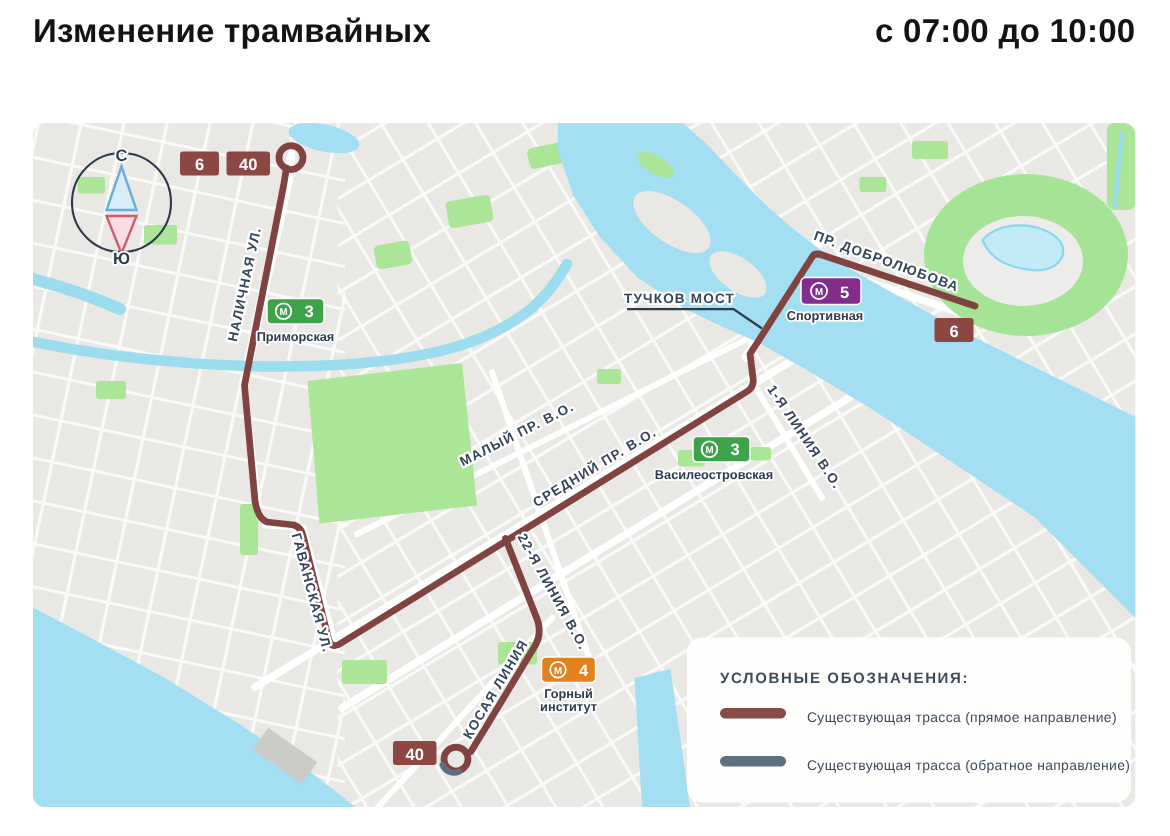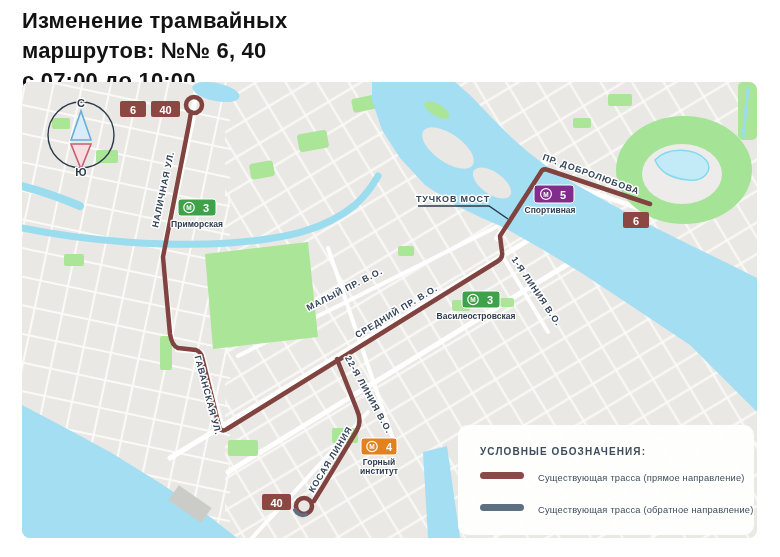--- a/index.html
+++ b/index.html
@@ -1,21 +1,21 @@
 <!DOCTYPE html>
 <html><head>
 <meta charset="utf-8">
 <style>
   html,body{margin:0;padding:0;background:#ffffff;}
   #stage{position:relative;width:780px;height:557px;background:#ffffff;overflow:hidden;
          font-family:"Liberation Sans",sans-serif;}
   .header{position:absolute;top:6px;left:22px;right:23px;display:flex;
-          justify-content:space-between;align-items:flex-start;flex-direction:column;}
+          justify-content:space-between;align-items:flex-start;}
   .title,.schedule{font-size:22px;font-weight:bold;color:#131313;line-height:30px;letter-spacing:0.2px;}
-  .schedule{text-align:left;text-decoration:underline;}
+  .schedule{text-align:left;}
   svg{position:absolute;left:0;top:0;}
   svg text{font-family:"Liberation Sans",sans-serif;}
   .halo{paint-order:stroke;stroke:#ffffff;stroke-width:3px;stroke-linejoin:round;}
   .halo2{paint-order:stroke;stroke:#ffffff;stroke-width:2.4px;stroke-linejoin:round;}
   .street{font-size:9px;font-weight:bold;fill:#35455a;letter-spacing:0.8px;}
   .mname{font-size:8.5px;font-weight:bold;fill:#2e3c50;}
   .badgetxt{font-size:11px;font-weight:bold;fill:#ffffff;text-anchor:middle;}
   .mlogo{font-size:6.5px;font-weight:bold;fill:#ffffff;text-anchor:middle;}
   .mnum{font-size:11px;font-weight:bold;fill:#ffffff;text-anchor:middle;}
   .legtitle{font-size:10px;font-weight:bold;fill:#3d4c5c;letter-spacing:1.1px;}
@@ -23,21 +23,20 @@
   .compassL{font-size:11px;font-weight:bold;fill:#2c3b4c;text-anchor:middle;}
 </style>
 </head>
 <body>
 
 <div id="stage">
 
   <div class="header">
     <div class="title">
       <div>Изменение трамвайных</div>
-      <div>маршрутов: №№ 6, 40</div>
     </div>
     <div class="schedule">
       <div>с 07:00 до 10:00</div>
     </div>
   </div>
 
   <svg width="780" height="557" viewBox="0 0 780 557">
     <defs>
       <clipPath id="mapclip">
           <rect x="22" y="82" width="735" height="456" rx="8"></rect>

